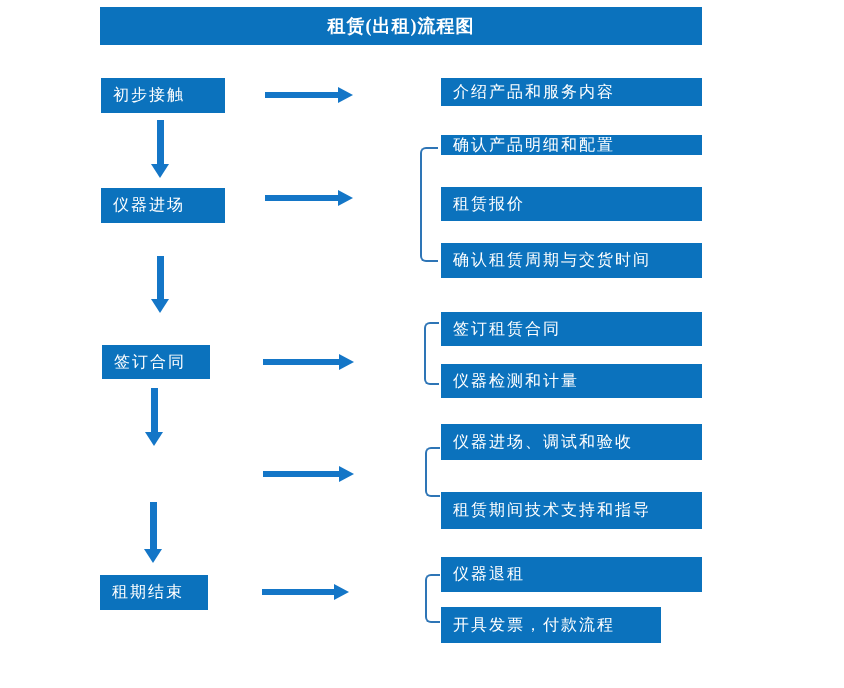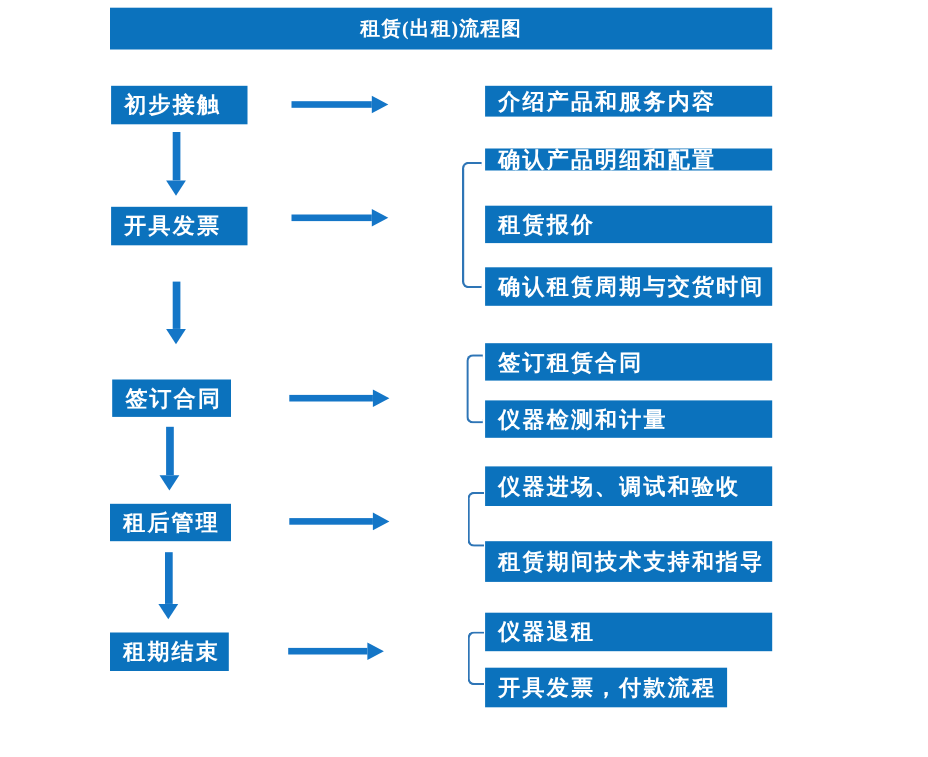--- a/index.html
+++ b/index.html
@@ -24,21 +24,21 @@
     left: 100px; top: 7px; width: 602px; height: 38px;
     background: var(--box-blue);
     color: var(--text-color);
     font-size: 18px; font-weight: bold; letter-spacing: 1px;
     display: flex; align-items: center; justify-content: center;
   }
   .stage-box, .detail-box {
     position: absolute;
     background: var(--box-blue);
     color: var(--text-color);
-    font-size: 20px; font-weight: bold; letter-spacing: 2px;
+    font-size: 16px; font-weight: normal; letter-spacing: 2px;
     display: flex; align-items: center;
     padding-left: 12px;
     white-space: nowrap;
   }
   .arrow-h {
     position: absolute; height: 22px;
     display: flex; align-items: center;
   }
   .arrow-h .shaft { flex: 1; height: 6px; background: var(--arrow-blue); }
   .arrow-h .head {
@@ -66,23 +66,22 @@
   }
 </style>
 </head>
 <body>
 
 <div class="canvas">
 
   <div class="title-bar">租赁(出租)流程图</div>
 
   <div class="stage-box" style="left:101px; top:78px;  width:124px; height:35px;">初步接触</div>
-  <div class="stage-box" style="left:101px; top:188px; width:124px; height:35px;">开具发票</div>
+  <div class="stage-box" style="left:101px; top:188px; width:124px; height:35px;">仪器进场</div>
   <div class="stage-box" style="left:102px; top:345px; width:108px; height:34px;">签订合同</div>
-  <div class="stage-box" style="left:100px; top:458px; width:110px; height:34px;">租后管理</div>
   <div class="stage-box" style="left:100px; top:575px; width:108px; height:35px;">租期结束</div>
 
   <div class="detail-box" style="left:441px; top:78px;  width:261px; height:28px;">介绍产品和服务内容</div>
   <div class="detail-box" style="left:441px; top:135px; width:261px; height:20px;">确认产品明细和配置</div>
   <div class="detail-box" style="left:441px; top:187px; width:261px; height:34px;">租赁报价</div>
   <div class="detail-box" style="left:441px; top:243px; width:261px; height:35px;">确认租赁周期与交货时间</div>
   <div class="detail-box" style="left:441px; top:312px; width:261px; height:34px;">签订租赁合同</div>
   <div class="detail-box" style="left:441px; top:364px; width:261px; height:34px;">仪器检测和计量</div>
   <div class="detail-box" style="left:441px; top:424px; width:261px; height:36px;">仪器进场、调试和验收</div>
   <div class="detail-box" style="left:441px; top:492px; width:261px; height:37px;">租赁期间技术支持和指导</div>

